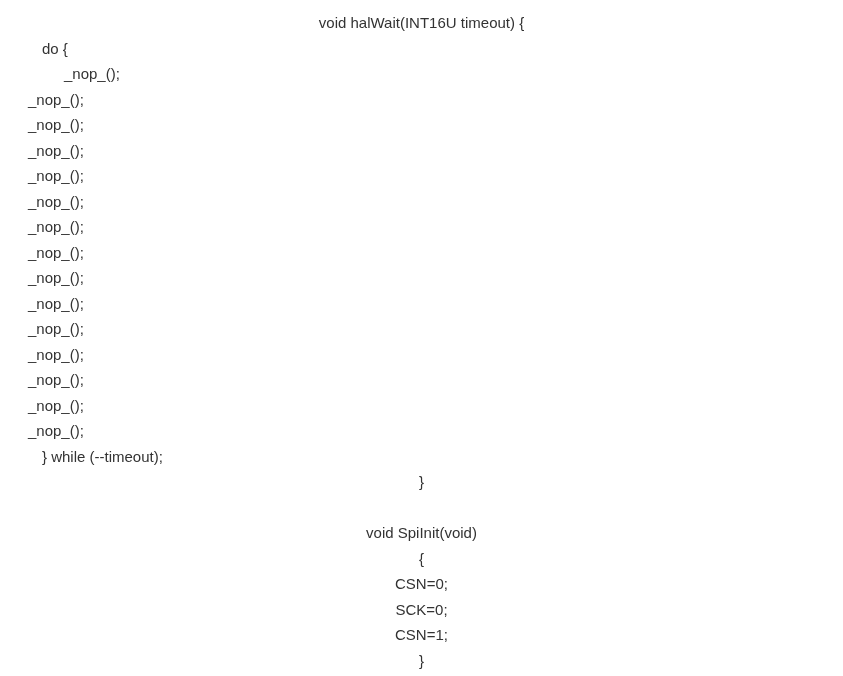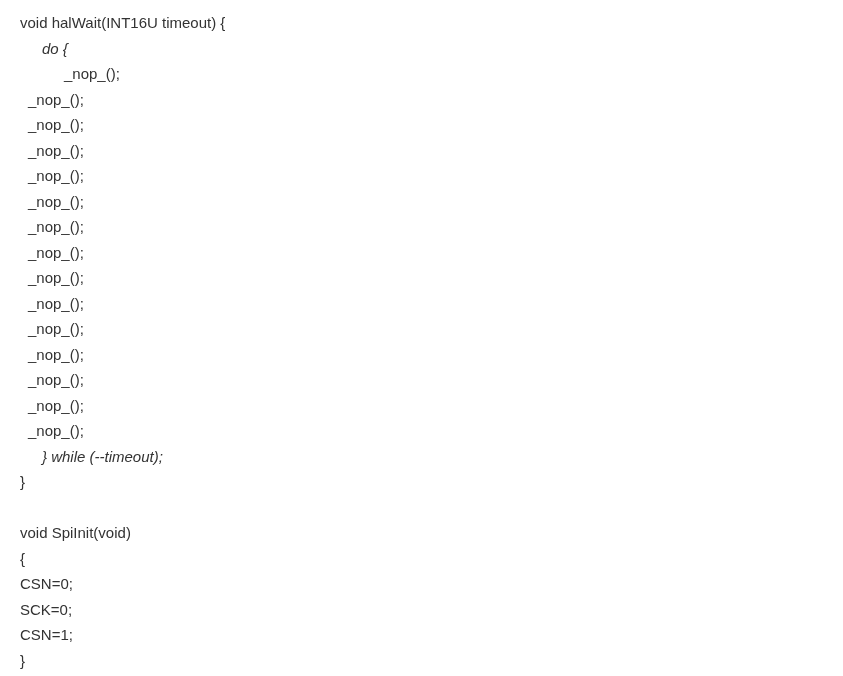--- a/index.html
+++ b/index.html
@@ -11,21 +11,21 @@
       color: #333;
       background: #fff;
     }
     .code-block {
       white-space: pre;
       font-family: "Segoe UI", Tahoma, sans-serif;
     }
     .line {
       display: block;
     }
-    .indent-1 { padding-left: 22px; font-style: italic; }
+    .indent-1 { padding-left: 22px; }
     .indent-2 { padding-left: 44px; }
-    .indent-0 { padding-left: 0; }
+    .indent-0 { padding-left: 0; text-align: center; }
     .indent-small { padding-left: 8px; }
   </style>
 </head>
 <body>
 
 <div class="code-block" id="code-container"><span class="line indent-0">void halWait(INT16U timeout) {</span><span class="line indent-1">do {</span><span class="line indent-2">_nop_();</span><span class="line indent-small">_nop_();</span><span class="line indent-small">_nop_();</span><span class="line indent-small">_nop_();</span><span class="line indent-small">_nop_();</span><span class="line indent-small">_nop_();</span><span class="line indent-small">_nop_();</span><span class="line indent-small">_nop_();</span><span class="line indent-small">_nop_();</span><span class="line indent-small">_nop_();</span><span class="line indent-small">_nop_();</span><span class="line indent-small">_nop_();</span><span class="line indent-small">_nop_();</span><span class="line indent-small">_nop_();</span><span class="line indent-small">_nop_();</span><span class="line indent-1">} while (--timeout);</span><span class="line indent-0">}</span><span class="line indent-0">&nbsp;</span><span class="line indent-0">void SpiInit(void)</span><span class="line indent-0">{</span><span class="line indent-0">CSN=0;</span><span class="line indent-0">SCK=0;</span><span class="line indent-0">CSN=1;</span><span class="line indent-0">}</span></div>
 
 </body></html>

